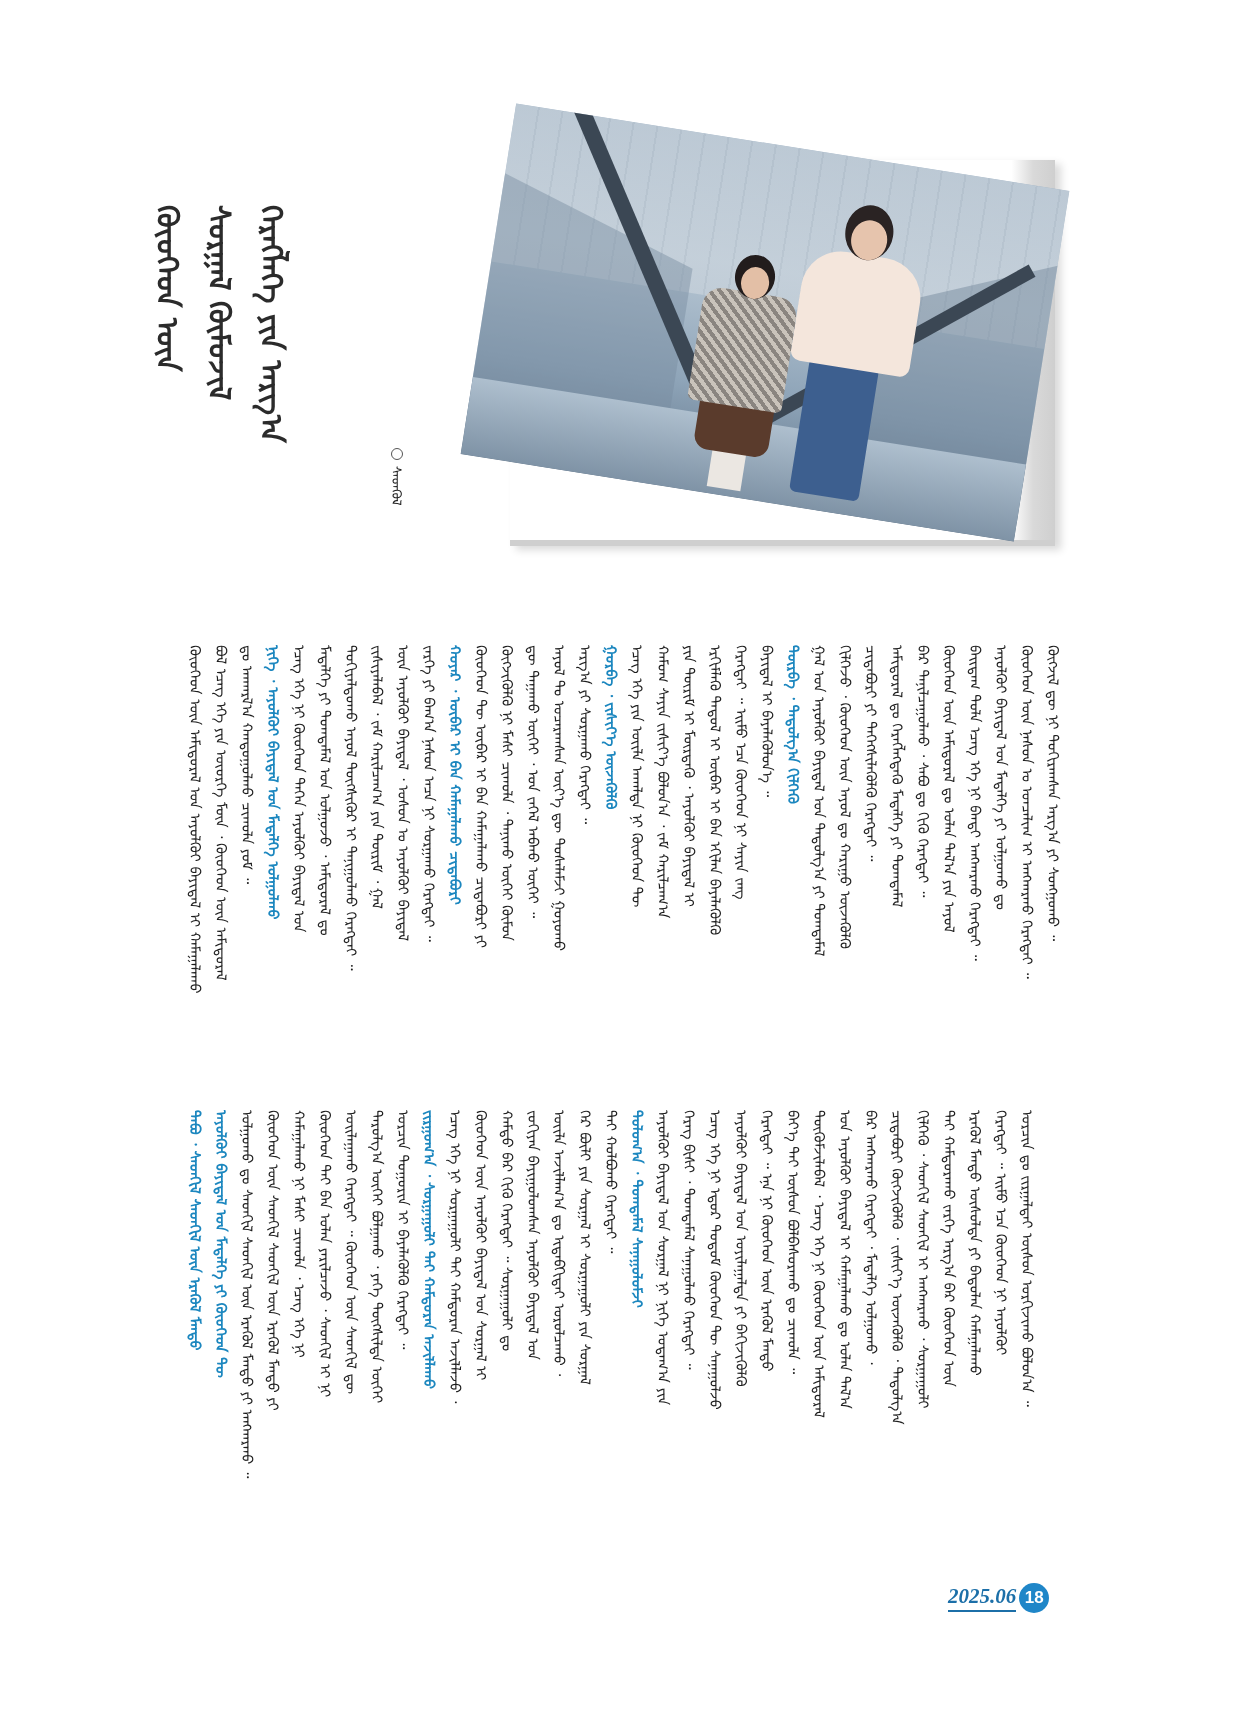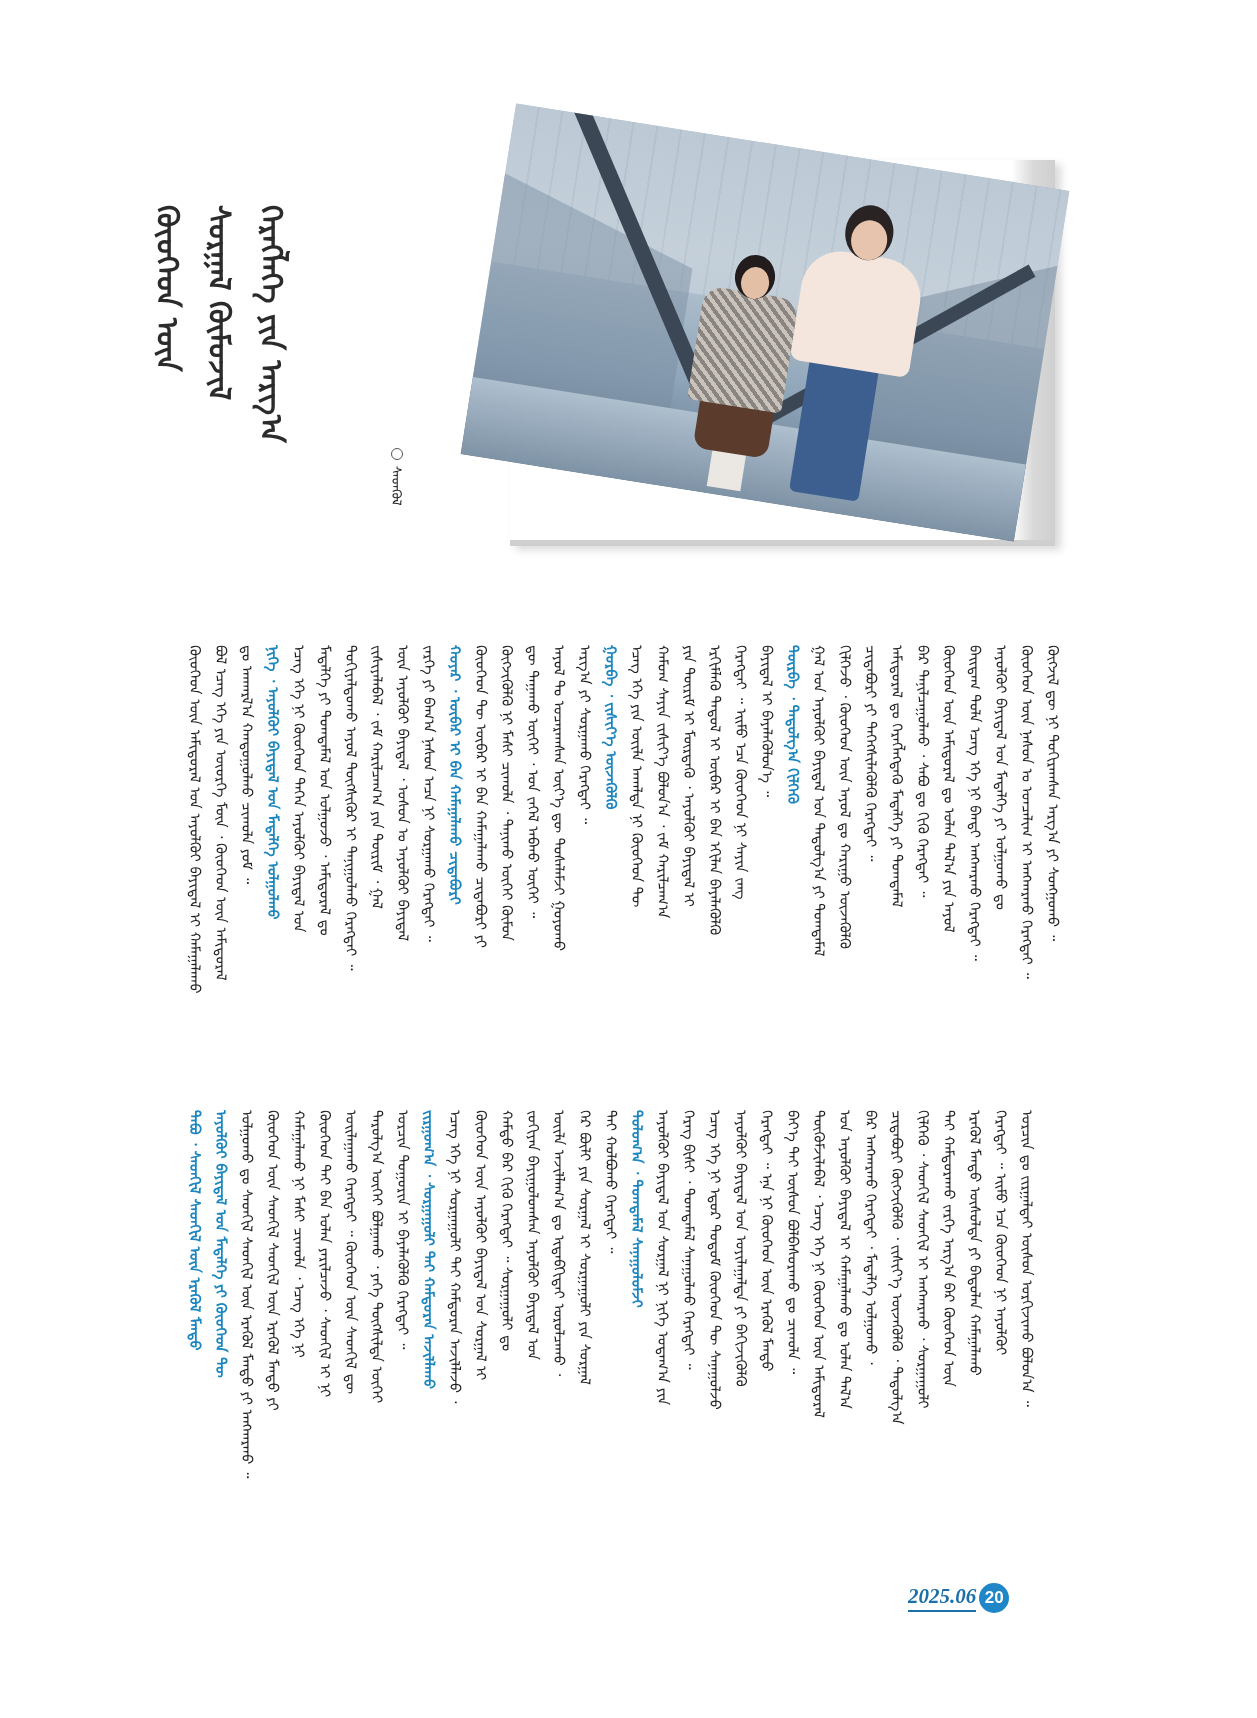--- a/index.html
+++ b/index.html
@@ -49,21 +49,21 @@
 
   
   .block { position:absolute; left:182px; display:flex; flex-direction:row; gap:0; }
   .block.upper { top:645px; height:432px; }
   .block.lower { top:1110px; height:470px; }
   .line { writing-mode:vertical-lr; font-size:14.5px; line-height:26px; width:26px;
           white-space:nowrap; overflow:hidden; color:#1d1d1d; font-family:"DejaVu Sans", sans-serif; }
   .line.heading { color:#1c87bf; font-weight:bold; }
 
   
-  .footer { position:absolute; left:908px; top:1583px; display:flex; align-items:center; }
+  .footer { position:absolute; left:948px; top:1583px; display:flex; align-items:center; }
   .footer .issue { font-family:"Liberation Serif", serif; font-style:italic; font-weight:bold; font-size:21px; color:#1c6fa8;
                    border-bottom:2px solid #1c6fa8; padding-bottom:1px; }
   .footer .pagenum { width:30px; height:30px; border-radius:50%; background:#1f86c8; color:#fff; font-family:"Liberation Sans", sans-serif;
                      font-weight:bold; font-size:17px; display:flex; align-items:center; justify-content:center; margin-left:3px; }
 </style>
 </head>
 <body>
 
 <div class="title">
   <div class="tcol">ᠬᠦᠦᠬᠡᠳ ᠦᠨ</div>
@@ -162,14 +162,14 @@
     <div class="line">ᠴᠢᠳᠠᠪᠤᠷᠢ ᠬᠥᠭᠵᠢᠭᠦᠯᠬᠦ ᠂ ᠵᠢᠱᠢᠶ᠎ᠡ ᠦᠵᠡᠭᠦᠯᠬᠦ ᠂ ᠳᠠᠳᠤᠯᠭ᠎ᠠ</div>
     <div class="line">ᠬᠢᠯᠭᠡᠬᠦ ᠂ ᠰᠡᠳᠬᠢᠯ ᠰᠡᠳᠬᠢᠯ ᠢ ᠠᠩᠬᠠᠷᠬᠤ ᠂ ᠰᠤᠷᠭᠠᠭᠤᠯᠢ</div>
     <div class="line">ᠲᠠᠢ ᠬᠠᠮᠲᠤᠷᠠᠬᠤ ᠵᠡᠷᠭᠡ ᠠᠷᠭ᠎ᠠ ᠪᠡᠷ ᠬᠦᠦᠬᠡᠳ ᠦᠨ</div>
     <div class="line">ᠡᠷᠡᠭᠦᠯ ᠮᠡᠨᠳᠦ ᠥᠰᠦᠯᠲᠡ ᠶᠢ ᠪᠠᠲᠤᠯᠠᠨ ᠬᠠᠮᠠᠭᠠᠯᠠᠬᠤ</div>
     <div class="line">ᠬᠡᠷᠡᠭᠲᠡᠢ ᠃ ᠡᠢᠮᠦ ᠡᠴᠡ ᠬᠦᠦᠬᠡᠳ ᠨᠢ ᠠᠶᠤᠯᠭᠦᠢ</div>
     <div class="line">ᠣᠷᠴᠢᠨ ᠳᠤ ᠵᠢᠷᠭᠠᠯᠲᠠᠢ ᠥᠰᠦᠨ ᠣᠷᠭᠢᠵᠢᠬᠤ ᠪᠣᠯᠤᠨ᠎ᠠ ᠃</div>
   </div>
 
 <div class="footer">
   <span class="issue">2025.06</span>
-  <span class="pagenum">20</span>
+  <span class="pagenum">18</span>
 </div>
 
 </body></html>

